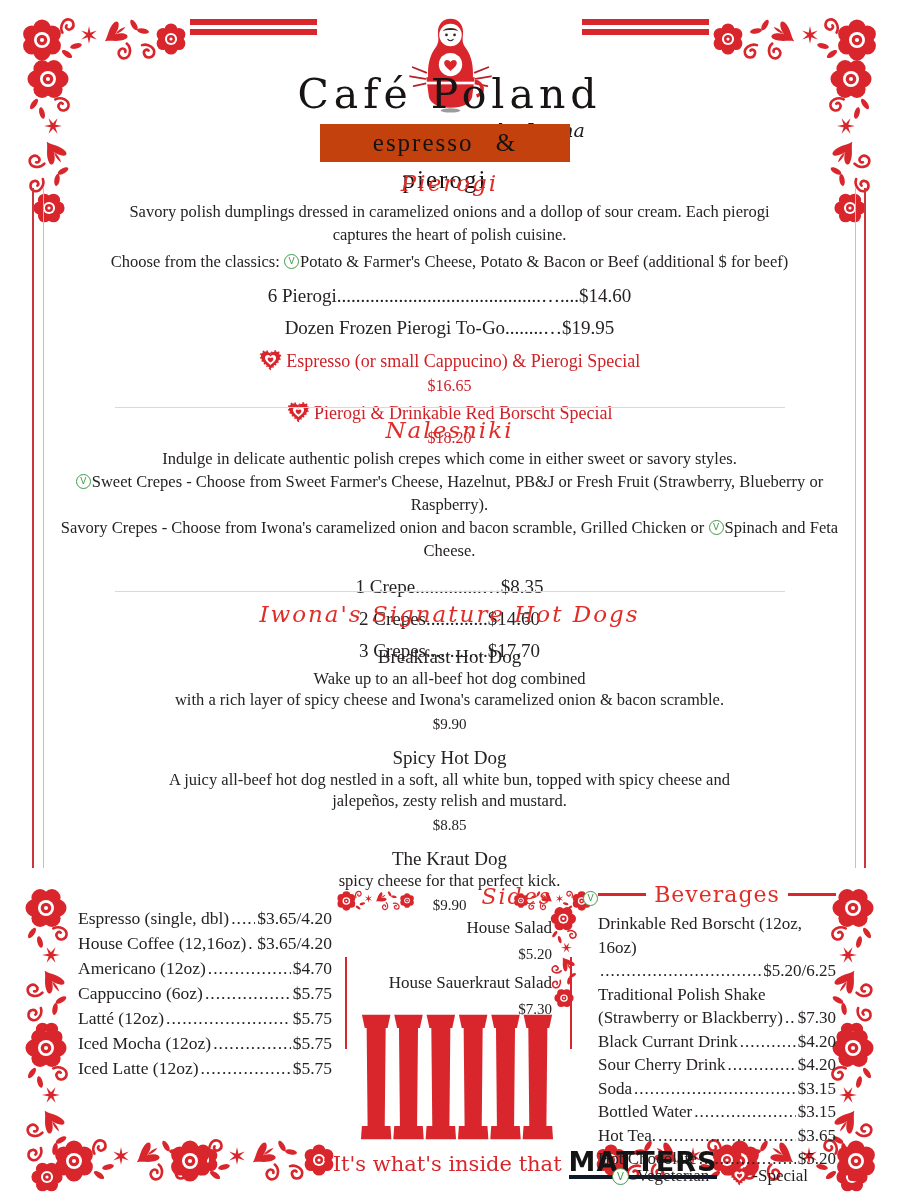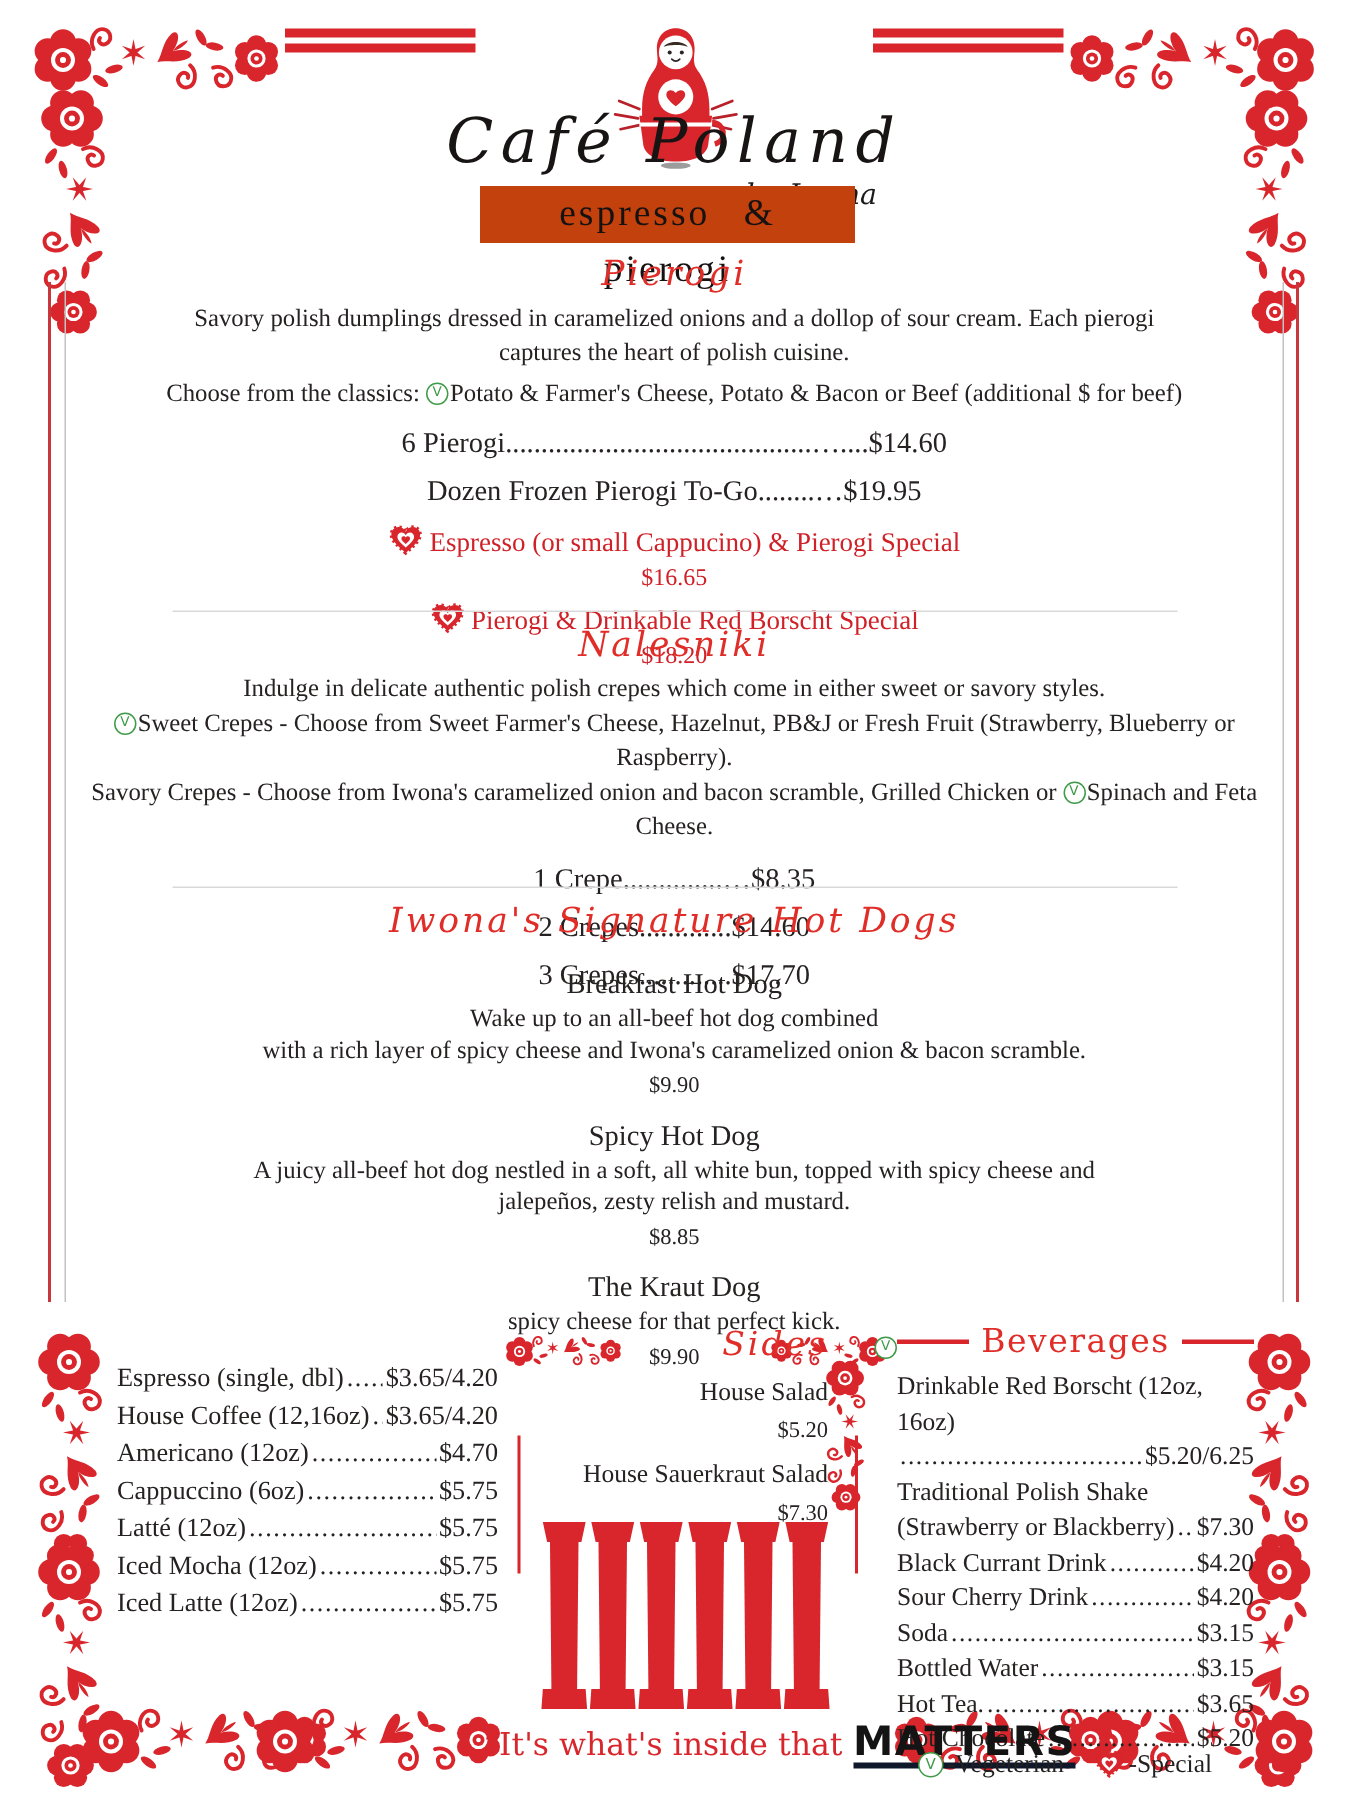--- a/index.html
+++ b/index.html
@@ -1,21 +1,21 @@
 <!DOCTYPE html>
 <html><head>
 <meta charset="utf-8">
 <style>
   html,body{margin:0;padding:0;}
   body{width:899px;height:1200px;position:relative;overflow:hidden;background:#fff;
        font-family:"Liberation Serif", serif;color:#262222;}
   .abs{position:absolute;}
   
   .brand-title{left:0;right:0;top:70px;text-align:center;font-family:"DejaVu Serif",serif;
-      font-size:41px;letter-spacing:5px;color:#181414;font-style:italic;}
+      font-size:41px;letter-spacing:5px;color:#181414;}
   .byline{left:497px;top:103px;font-family:"DejaVu Serif",serif;font-style:italic;font-size:19px;color:#1c1a1a;margin-top:16px;}
   .banner{left:320px;top:124px;width:250px;height:38px;background:#c2410c;text-align:center;
       line-height:37px;font-size:25px;letter-spacing:2px;word-spacing:14px;color:#161212;}
   
   .section{left:58px;right:58px;text-align:center;}
   .sec-title{font-family:"DejaVu Serif",serif;font-size:23px;letter-spacing:2px;color:#e02d28;margin:0 0 4px 0;font-weight:400;font-style:italic;}
   .desc{font-size:16.5px;line-height:23px;}
   .bigline{font-size:19px;line-height:26px;margin-top:6px;}
   .special-line{color:#cf2127;font-size:18px;line-height:22px;margin-top:9px;}
   .special-price{color:#cf2127;font-size:16px;line-height:22px;margin-top:3px;}

